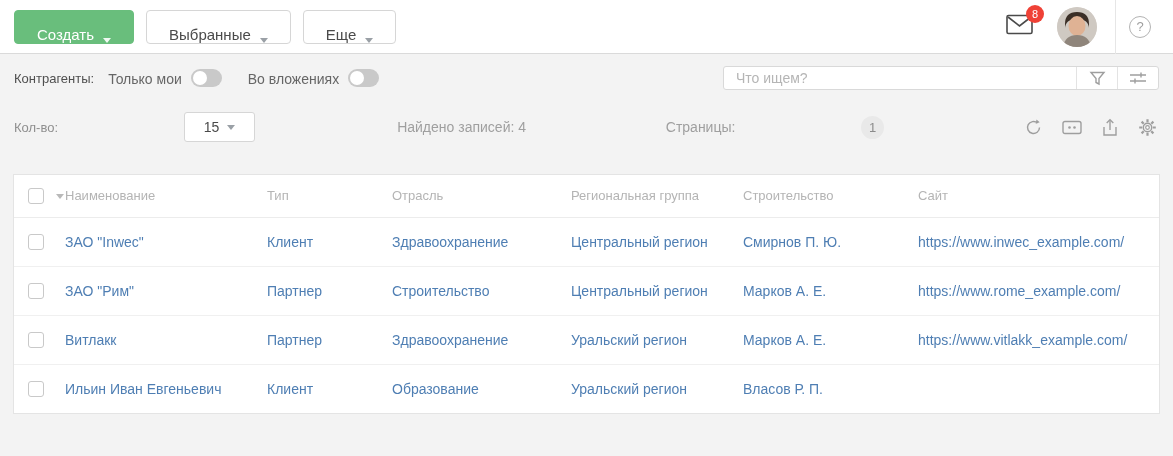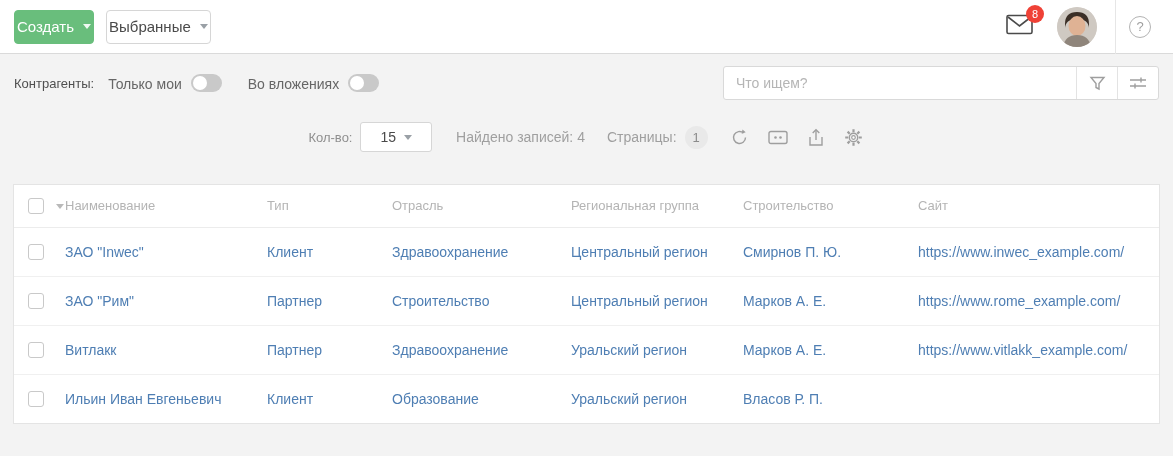--- a/index.html
+++ b/index.html
@@ -12,22 +12,22 @@
   }
 
   
   .topbar {
     height:54px; background:#fff; border-bottom:1px solid #dadada;
     display:flex; align-items:center; justify-content:space-between;
     padding:0 14px;
   }
   .topbar-left { display:flex; align-items:center; gap:12px; }
   .btn {
-    height:34px; padding:0 2px; font-size:15px; border-radius:4px;
-    display:inline-flex; align-items:center; gap:9px; cursor:pointer;
+    height:34px; padding:0 22px; font-size:15px; border-radius:4px;
+    display:inline-flex; align-items:flex-end; gap:9px; cursor:pointer;
     background:#fff; border:1px solid #d6d6d6; color:#4a4a4a;
     font-family:"Liberation Sans", sans-serif;
   }
   .btn-green { background:#69be7c; border:1px solid #69be7c; color:#fff; }
   .caret {
     width:0; height:0; border-left:4px solid transparent; border-right:4px solid transparent;
     border-top:5px solid #9aa0a6; display:inline-block;
   }
   .btn-green .caret { border-top-color:rgba(255,255,255,.9); }
 
@@ -52,36 +52,36 @@
   .page-title { font-size:13px; color:#4f4f4f; margin-right:14px; }
   .toggle-group { display:flex; align-items:flex-end; margin-right:26px; cursor:pointer; }
   .toggle-label { font-size:14px; color:#666; margin-right:9px; }
   .toggle {
     width:31px; height:18px; border-radius:9px; background:#c9c9c9; position:relative;
     flex:0 0 auto;
   }
   .toggle .knob { position:absolute; left:2px; top:2px; width:14px; height:14px; background:#fff; border-radius:50%; }
 
   .searchbox {
-    width:436px; height:34px; background:#fff; border:1px solid #d9d9d9; border-radius:3px;
+    width:436px; height:24px; background:#fff; border:1px solid #d9d9d9; border-radius:3px;
     display:flex; align-items:stretch;
   }
   .searchbox input {
     flex:1; border:none; outline:none; padding:0 12px; font-size:14px;
     font-family:"Liberation Sans", sans-serif; color:#4a4a4a; background:transparent;
   }
   .searchbox input::placeholder { color:#b5b5b5; }
   .search-iconbtn {
     width:41px; border-left:1px solid #e3e3e3; display:flex; align-items:center; justify-content:center;
     background:transparent; cursor:pointer; border-top:none; border-right:none; border-bottom:none;
   }
   .icon-stroke { stroke:#9e9e9e; fill:none; stroke-width:1.4; }
 
   
-  .controls-row { display:flex; align-items:center; justify-content:center; padding:22px 16px 0 14px; }
+  .controls-row { display:flex; align-items:center; justify-content:space-between; padding:22px 16px 0 14px; }
   .ctrl-label { font-size:13px; color:#8f8f8f; margin-right:8px; }
   .count-select {
     height:30px; border:1px solid #d6d6d6; border-radius:3px; background:#fff;
     display:inline-flex; align-items:center; gap:8px; padding:0 19px; font-size:14px; color:#4a4a4a;
     cursor:pointer;
   }
   .found-text { font-size:14px; color:#9f9f9f; margin:0 22px 0 24px; }
   .pages-label { font-size:14px; color:#9f9f9f; margin-right:8px; }
   .page-badge {
     width:23px; height:23px; border-radius:50%; background:#e9e9e9; color:#8b8b8b;
@@ -116,20 +116,24 @@
 <body>
 
 <header class="topbar">
   <div class="topbar-left">
     <button class="btn btn-green">
       <span>Создать</span>
       <span class="caret"></span>
     </button>
     <button class="btn">
       <span>Выбранные</span>
+      <span class="caret"></span>
+    </button>
+    <button class="btn">
+      <span>Еще</span>
       <span class="caret"></span>
     </button>
   </div>
   <div class="topbar-right">
     <div class="mail-wrap">
       <svg width="27" height="21" viewBox="0 0 27 21">
         <rect x="1" y="1.5" width="25" height="18" rx="1.5" fill="none" stroke="#4a4a4a" stroke-width="1.6"></rect>
         <path d="M2 3 L13.5 12 L25 3" fill="none" stroke="#4a4a4a" stroke-width="1.6"></path>
       </svg>
       <span class="mail-badge">8</span>

